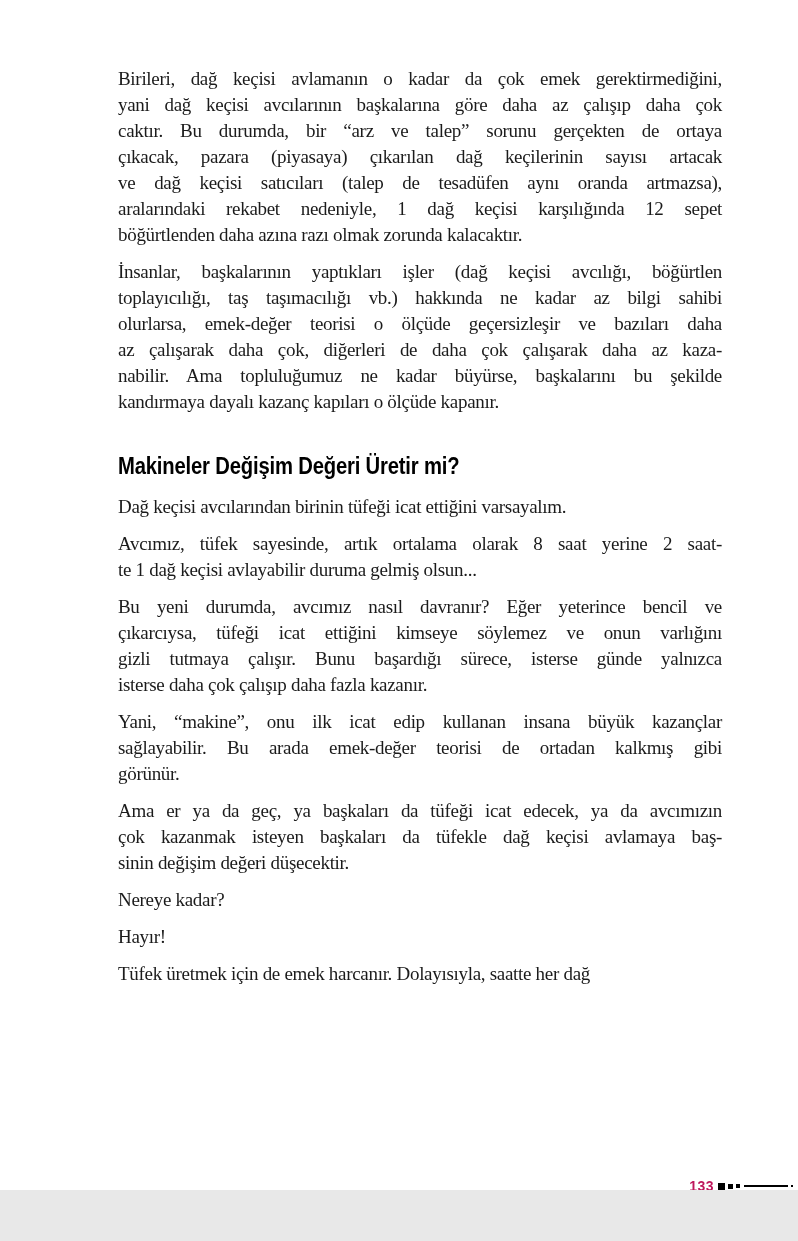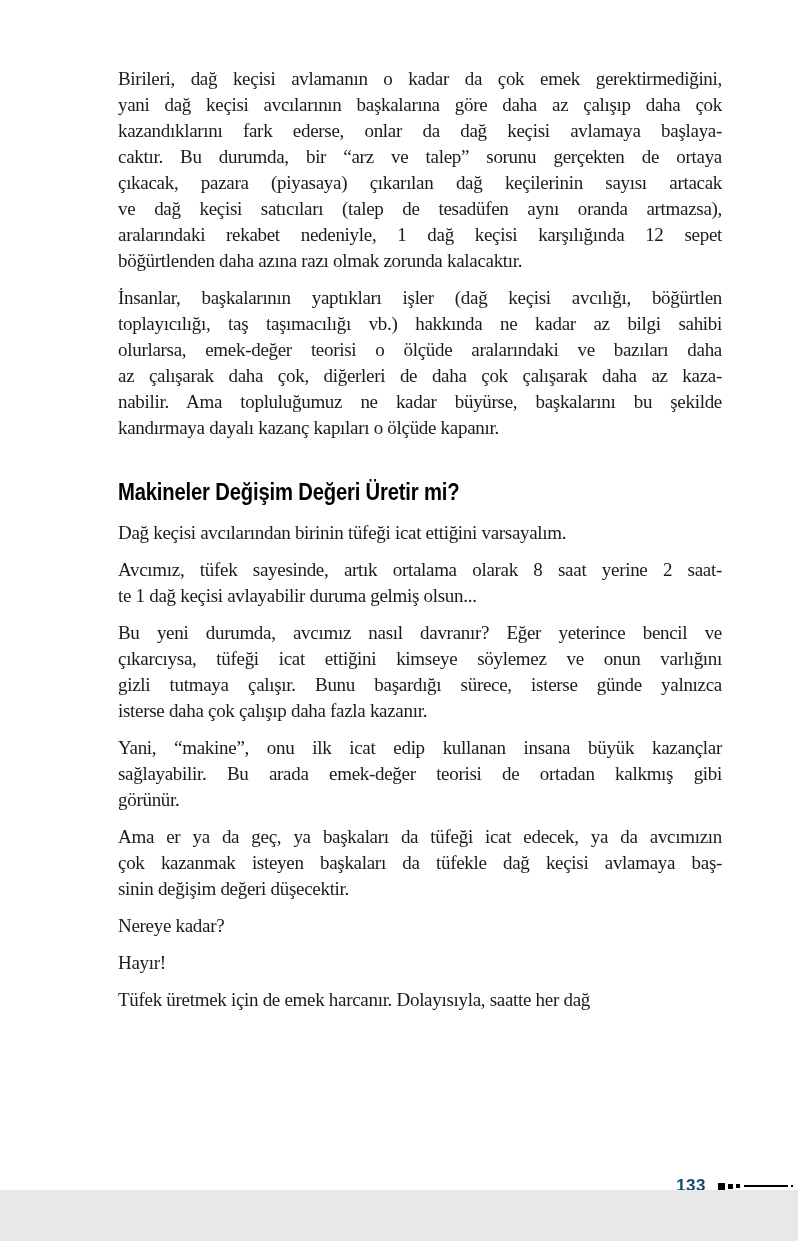--- a/index.html
+++ b/index.html
@@ -49,23 +49,23 @@
     position: absolute;
     top: 1176px;
     right: 5px;
     display: flex;
     align-items: center;
     height: 20px;
   }
   .page-number {
     font-family: "Liberation Sans", sans-serif;
     font-weight: bold;
-    font-size: 17px;
-    color: #0c4a6e;
-    margin-right: 12px;
+    font-size: 14px;
+    color: #be185d;
+    margin-right: 4px;
     letter-spacing: 0.5px;
   }
   .ornament {
     display: flex;
     align-items: center;
   }
   .sq { background: #000; display: inline-block; }
   .sq1 { width: 7px; height: 7px; margin-right: 3px; }
   .sq2 { width: 5px; height: 5px; margin-right: 3px; }
   .sq3 { width: 4px; height: 4px; margin-right: 4px; }
@@ -74,31 +74,30 @@
 </style>
 </head>
 <body>
 
 <div class="page">
   <div class="text-column">
     <div id="intro-paras">
         <div class="para">
           <div class="line">Birileri, dağ keçisi avlamanın o kadar da çok emek gerektirmediğini,</div>
           <div class="line">yani dağ keçisi avcılarının başkalarına göre daha az çalışıp daha çok</div>
-          <div class="line">kazandıklarını fark ederse, onlar da dağ keçisi avlamaya başlaya-</div>
           <div class="line">caktır. Bu durumda, bir “arz ve talep” sorunu gerçekten de ortaya</div>
           <div class="line">çıkacak, pazara (piyasaya) çıkarılan dağ keçilerinin sayısı artacak</div>
           <div class="line">ve dağ keçisi satıcıları (talep de tesadüfen aynı oranda artmazsa),</div>
           <div class="line">aralarındaki rekabet nedeniyle, 1 dağ keçisi karşılığında 12 sepet</div>
           <div class="line last">böğürtlenden daha azına razı olmak zorunda kalacaktır.</div>
         </div>
         <div class="para">
           <div class="line">İnsanlar, başkalarının yaptıkları işler (dağ keçisi avcılığı, böğürtlen</div>
           <div class="line">toplayıcılığı, taş taşımacılığı vb.) hakkında ne kadar az bilgi sahibi</div>
-          <div class="line">olurlarsa, emek-değer teorisi o ölçüde aralarındaki ve bazıları daha</div>
+          <div class="line">olurlarsa, emek-değer teorisi o ölçüde geçersizleşir ve bazıları daha</div>
           <div class="line">az çalışarak daha çok, diğerleri de daha çok çalışarak daha az kaza-</div>
           <div class="line">nabilir. Ama topluluğumuz ne kadar büyürse, başkalarını bu şekilde</div>
           <div class="line last">kandırmaya dayalı kazanç kapıları o ölçüde kapanır.</div>
         </div>
       </div>
     <h2 class="section-heading">Makineler Değişim Değeri Üretir mi?</h2>
     <div id="body-paras">
         <div class="para">
           <div class="line last">Dağ keçisi avcılarından birinin tüfeği icat ettiğini varsayalım.</div>
         </div>

